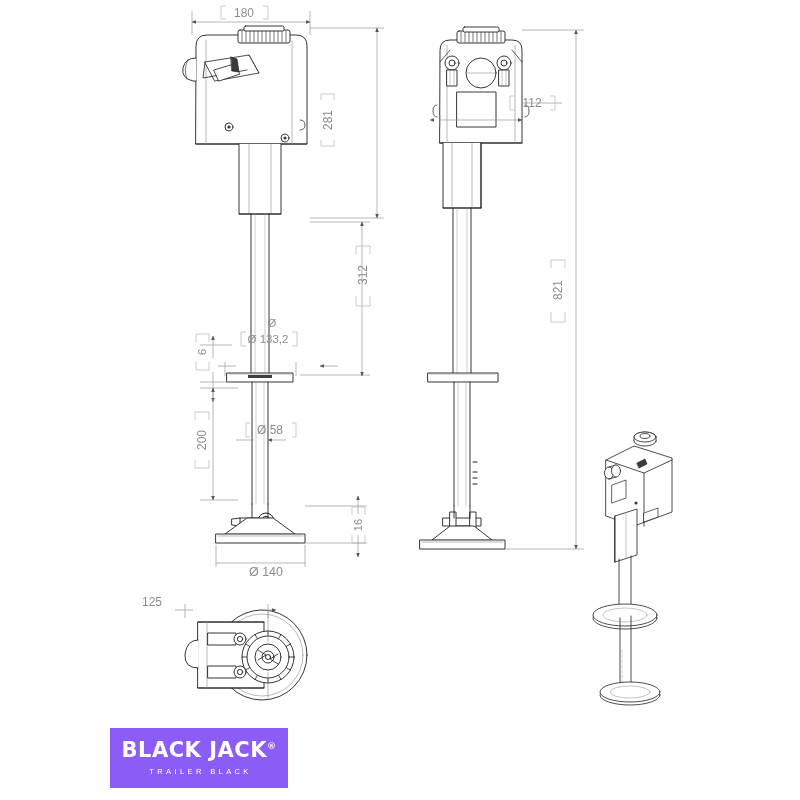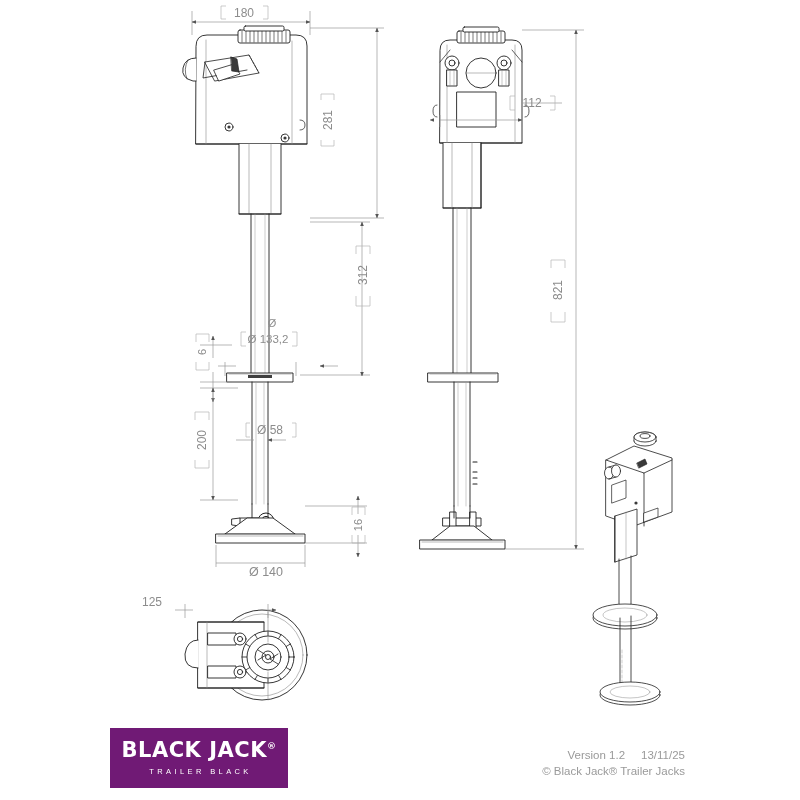--- a/index.html
+++ b/index.html
@@ -14,21 +14,21 @@
   }
   #sheet{position:absolute;inset:0;width:759px;height:800px;}
   svg{display:block;}
 
   
   .footer{
     position:absolute;left:0;bottom:0;width:800px;height:86px;
   }
   .logo-box{
     position:absolute;left:110px;bottom:12px;
-    width:178px;height:60px;background:#701a75;
+    width:178px;height:60px;background:#8b5cf6;
     display:flex;flex-direction:column;align-items:center;justify-content:center;
   }
   .logo-main{
     color:#ffffff;font-weight:bold;font-size:21px;letter-spacing:0.5px;
     font-family:"DejaVu Sans", sans-serif;line-height:1;
     white-space:nowrap;
   }
   .logo-main .reg{font-size:9px;vertical-align:super;}
   .logo-sub{
     color:#ffffff;font-size:7.5px;letter-spacing:3.4px;margin-top:6px;
@@ -338,19 +338,15 @@
 
     <text x="152" y="606" text-anchor="middle" font-size="12">125</text>
   </g>
 </svg>
 
 <div class="footer">
   <div class="logo-box">
     <div class="logo-main"><span>BLACK JACK</span><span class="reg">®</span></div>
     <div class="logo-sub">TRAILER BLACK</div>
   </div>
-  <div class="meta">
-    <div class="row1"><span>Version 1.2</span><span>13/11/25</span></div>
-    <div>© Black Jack® Trailer Jacks</div>
-  </div>
 </div>
 
 </div>
 
 </body></html>

